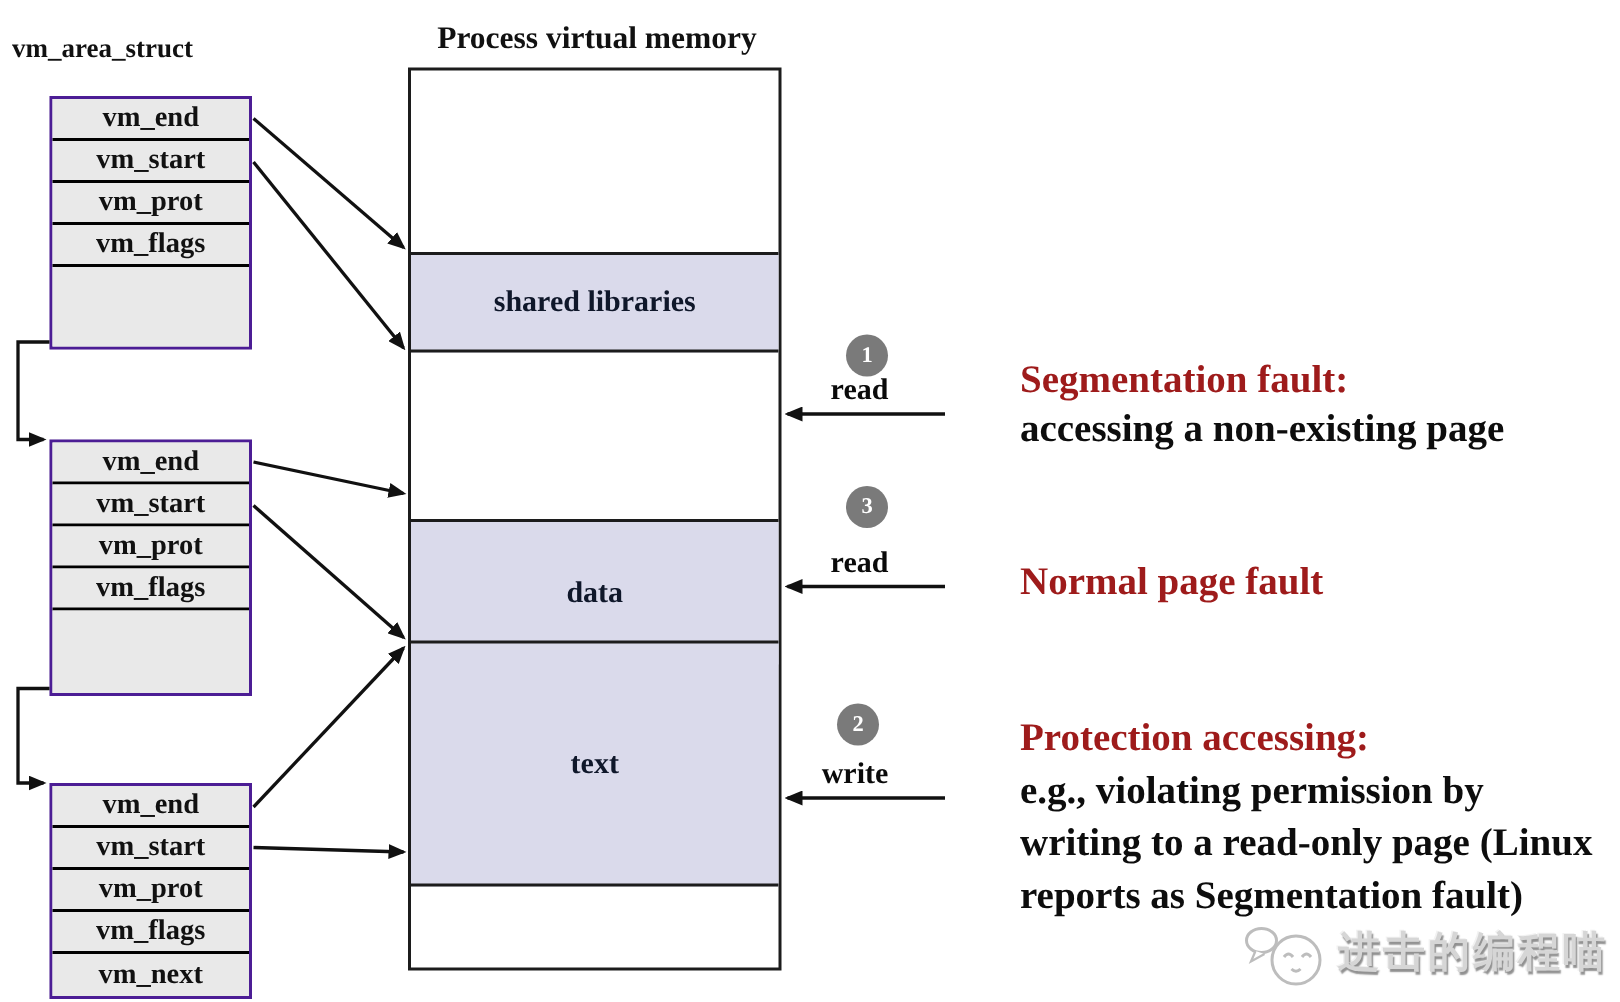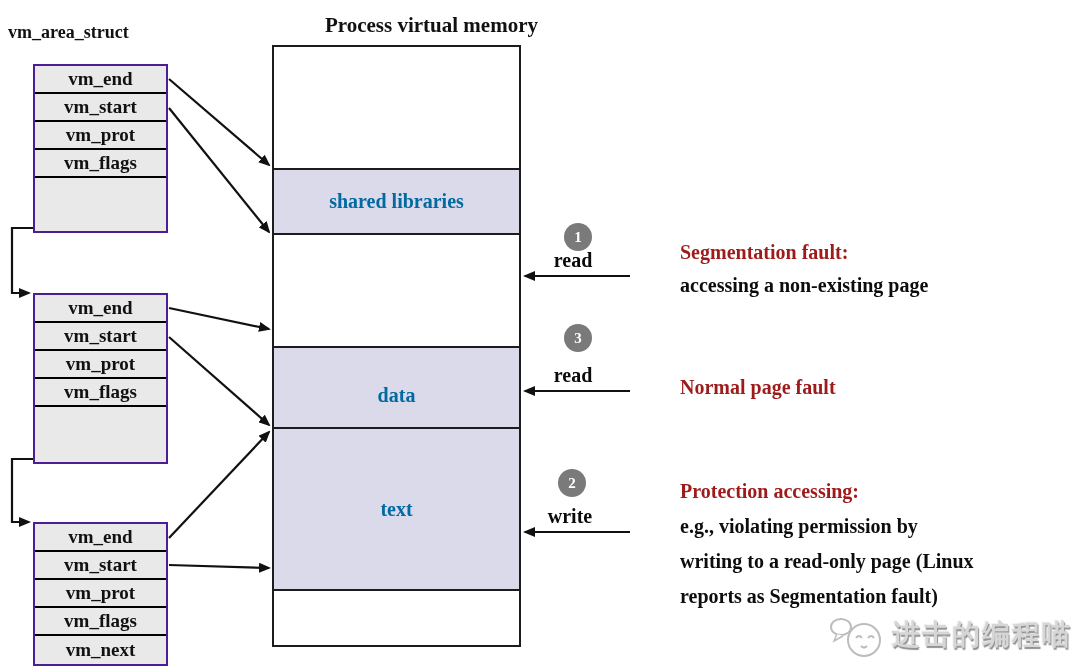--- a/index.html
+++ b/index.html
@@ -11,21 +11,21 @@
   }
   html,body{margin:0;padding:0;background:#fff;}
   #stage{
     position:relative;width:1080px;height:668px;background:#fff;overflow:hidden;
     font-family:Liberation Serif, serif;color:#111;
   }
   .abs{position:absolute;}
 
   
   .left-title{left:8px;top:22px;font-size:18px;font-weight:bold;}
-  .col-title{left:258px;top:13px;width:280px;text-align:right;font-size:21px;font-weight:bold;}
+  .col-title{left:258px;top:13px;width:280px;text-align:center;font-size:21px;font-weight:bold;}
 
   
   .struct{
     left:33px;width:135px;border:2px solid #4c1d95;background:var(--struct-fill,#e9e9e9);
     box-sizing:border-box;display:flex;flex-direction:column;
   }
   .struct-row{
     height:28px;box-sizing:border-box;border-bottom:2px solid #000;
     display:flex;align-items:center;justify-content:center;
     font-size:19px;font-weight:bold;background:var(--struct-fill,#e9e9e9);
@@ -34,42 +34,42 @@
   .struct-row:last-child.noborder{border-bottom:none;}
 
   
   .mem-col{
     left:272px;top:45px;width:249px;height:602px;border:2px solid #1c1c1c;
     box-sizing:border-box;background:#fff;
   }
   .mem-region{
     position:absolute;left:0;right:0;background:var(--region-fill,#dadaeb);
     box-sizing:border-box;display:flex;align-items:center;justify-content:center;
-    font-size:20px;font-weight:bold;color:#0369a1;
+    font-size:20px;font-weight:bold;color:#0f172a;
   }
   .region-shared{top:121px;height:67px;border-top:2px solid #1c1c1c;border-bottom:2px solid #1c1c1c;}
   .region-data{top:283px;height:97px;border-top:2px solid #1c1c1c;margin-top:16px;}
   .region-text{top:380px;height:164px;border-top:2px solid #1c1c1c;border-bottom:2px solid #1c1c1c;}
 
   
   #wires{left:0;top:0;width:1080px;height:668px;pointer-events:none;z-index:5;}
   #wires line,#wires polyline{stroke:var(--line-black,#111);stroke-width:2.2;fill:none;}
   #wires .arrowhead{fill:var(--line-black,#111);}
 
   
   .badge{
     width:28px;height:28px;border-radius:50%;background:var(--badge-gray,#7a7a7a);
     color:#fff;font-size:15px;font-weight:bold;display:flex;align-items:center;justify-content:center;
   }
   .action{
     width:104px;text-align:center;font-size:20px;font-weight:bold;color:#0a0a0a;
   }
 
   
-  .note{left:680px;font-size:20px;font-weight:bold;line-height:33px;}
+  .note{left:680px;font-size:26px;font-weight:bold;line-height:33px;}
   .note-3{line-height:35px;}
   .note-heading{color:var(--accent-red,#9e1b1b);}
   .note-line{color:#0d0d0d;}
 
   
   .watermark{
     left:830px;top:616px;display:flex;gap:6px;
   }
   .watermark-text{
     font-size:28px;font-weight:bold;color:#d6d6d6;letter-spacing:2px;

